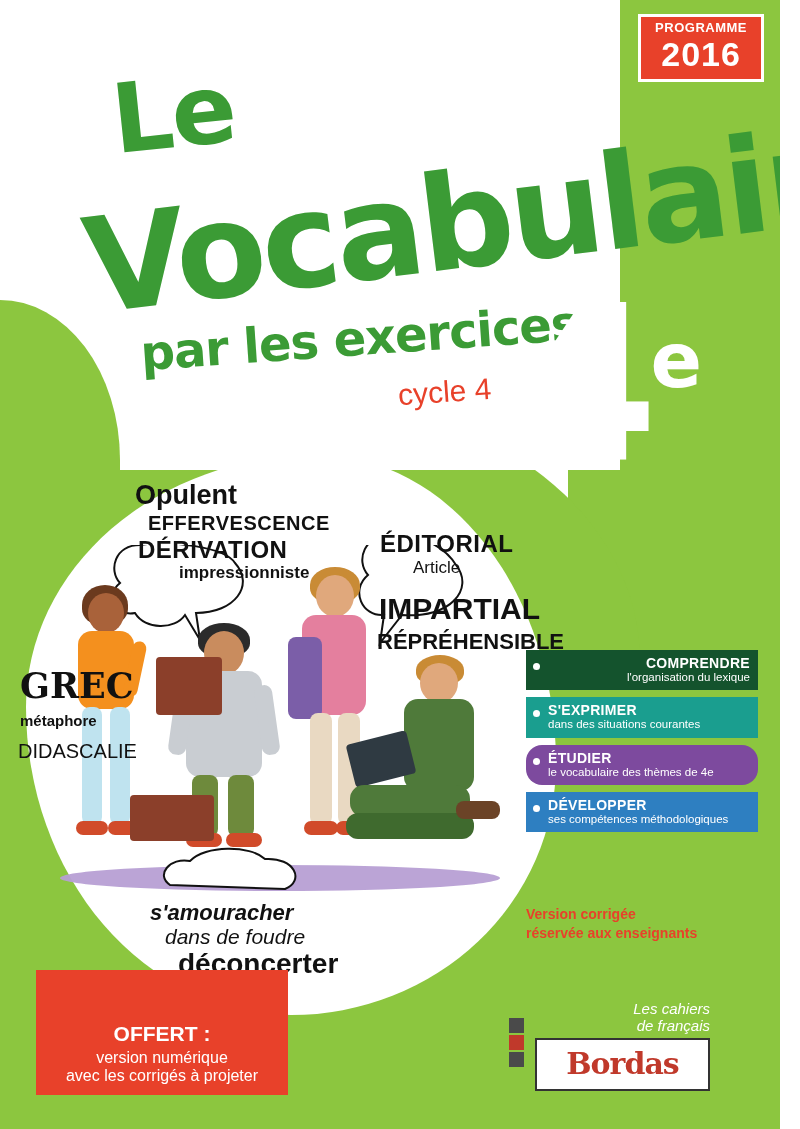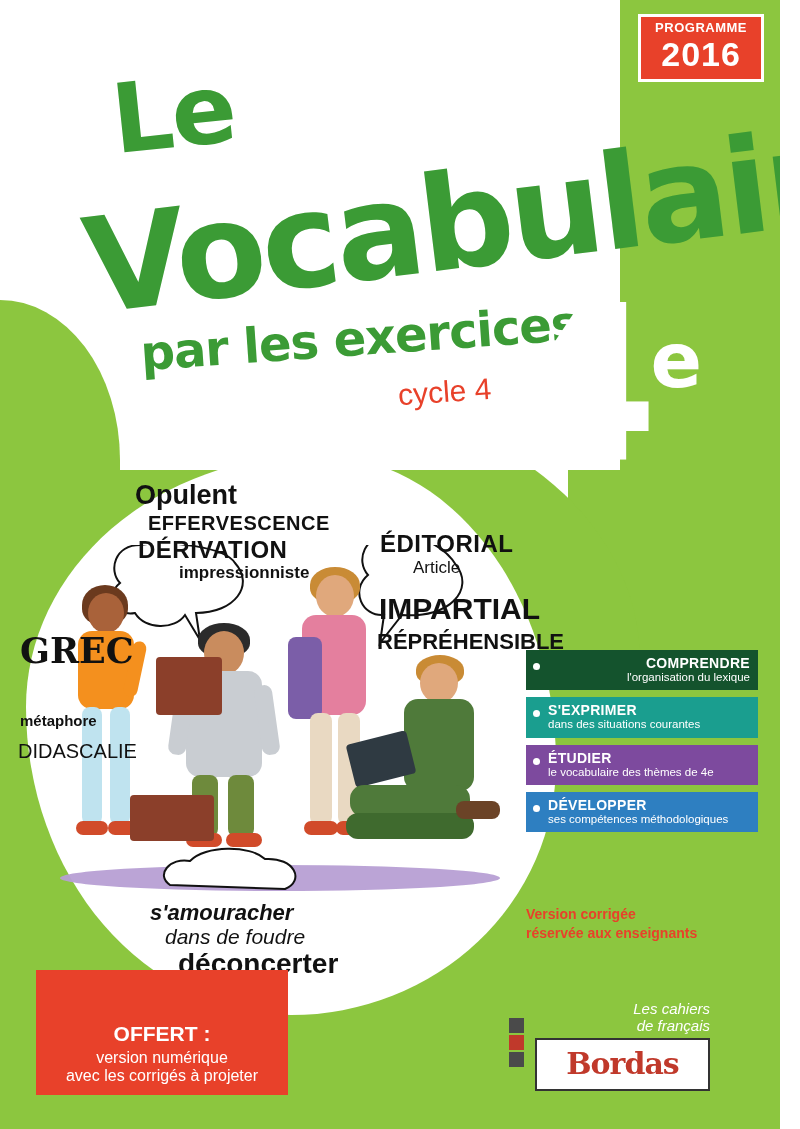--- a/index.html
+++ b/index.html
@@ -104,21 +104,21 @@
   
   .wordcloud span{position:absolute;color:#111;white-space:nowrap;}
   .w-opulent{left:135px;top:480px;font-size:27px;font-weight:bold;}
   .w-effervescence{left:148px;top:512px;font-size:20px;font-weight:bold;letter-spacing:.5px;}
   .w-derivation{left:138px;top:536px;font-size:24px;font-weight:bold;letter-spacing:.5px;}
   .w-impressionniste{left:155px;top:563px;font-size:17px;font-weight:bold;margin-left:24px;}
   .w-editorial{left:380px;top:530px;font-size:24px;font-weight:bold;letter-spacing:.5px;}
   .w-article{left:413px;top:558px;font-size:17px;}
   .w-impartial{left:379px;top:592px;font-size:30px;font-weight:bold;letter-spacing:0;}
   .w-reprehensible{left:377px;top:629px;font-size:22px;font-weight:bold;}
-  .w-grec{left:20px;top:630px;font-size:35px;font-weight:bold;font-family:"DejaVu Serif",serif;}
+  .w-grec{left:20px;top:665px;font-size:35px;font-weight:bold;font-family:"DejaVu Serif",serif;}
   .w-metaphore{left:20px;top:712px;font-size:15px;font-weight:bold;}
   .w-didascalie{left:18px;top:740px;font-size:20px;color:#3b9b35;}
   .w-amouracher{left:150px;top:900px;font-size:22px;font-weight:bold;font-style:italic;}
   .w-coupdefoudre{left:165px;top:925px;font-size:21px;font-style:italic;}
   .w-deconcerter{left:178px;top:948px;font-size:28px;font-weight:bold;}
 
   
   .illu{position:absolute;left:20px;top:545px;width:520px;height:360px;}
   .ground{
     position:absolute;left:40px;top:320px;width:440px;height:26px;
@@ -142,21 +142,21 @@
   }
   .feat .f-title{display:block;font-size:14px;font-weight:bold;letter-spacing:.3px;}
   .feat .f-desc{display:block;font-size:11.5px;}
   .feat .bullet{
     position:absolute;left:7px;top:13px;width:7px;height:7px;border-radius:50%;
     background:#ffffff;
   }
   .f1{background:#14532d;text-align:right;}
   .f2{background:#1a9e8f;}
   .f3{background:#e8412a;}
-  .f4{background:#7d4a9e;}
+  .f4{background:#7d4a9e;border-radius:16px;}
   .f5{background:#2e7fc1;}
 
   .version-note{
     position:absolute;right:22px;top:905px;width:232px;
     color:#e8412a;font-size:14px;font-weight:bold;line-height:1.35;
   }
 
   
   .offert{
     position:absolute;left:36px;bottom:34px;width:240px;

